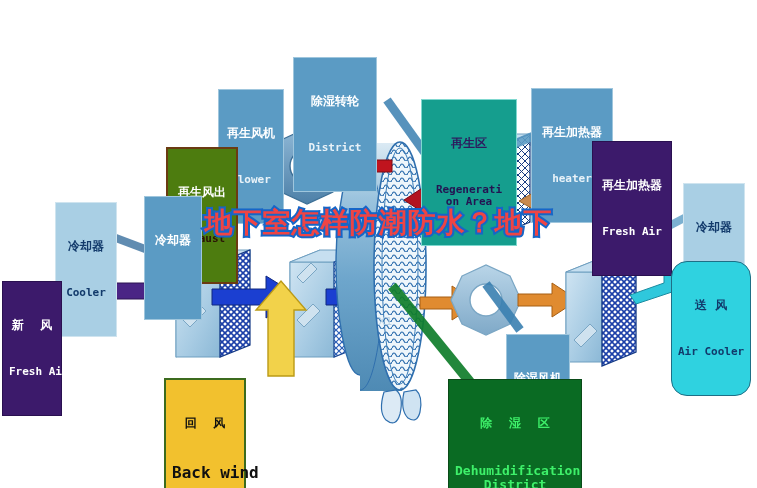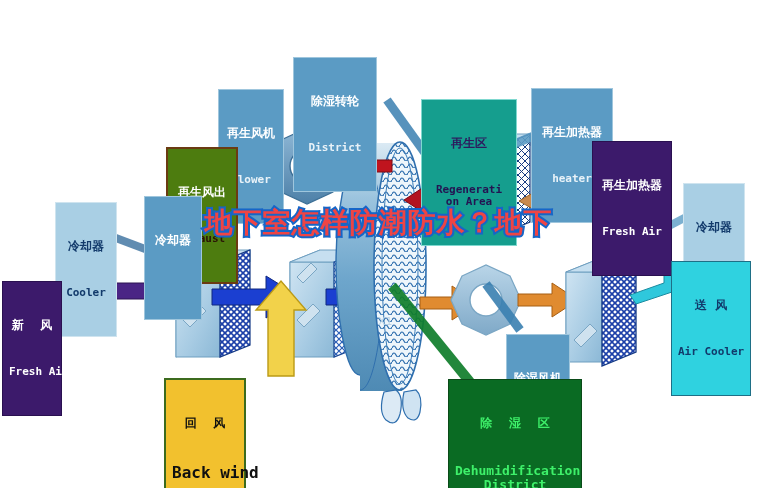--- a/index.html
+++ b/index.html
@@ -256,21 +256,21 @@
   <div class="lbl sty-purple pad1" style="left:2px;top:281px;width:60px;">
     <span class="cn">新    风</span>
     <span class="en">Fresh Air</span>
   </div>
 
   <div class="lbl sty-yellow pad1" style="left:164px;top:378px;width:82px;">
     <span class="cn">回    风</span>
     <span class="en">Back wind</span>
   </div>
 
-  <div class="lbl sty-cyan pad1" style="left:671px;top:261px;width:80px;">
+  <div class="lbl sty-cyan pad1" style="left:671px;top:261px;width:80px;border-radius:16px;">
     <span class="cn">送  风</span>
     <span class="en">Air Cooler</span>
   </div>
 
   <div class="lbl sty-blue pad1" style="left:506px;top:334px;width:64px;">
     <span class="cn">除湿风机</span>
     <span class="en">Blower</span>
   </div>
 
   <div class="lbl sty-green pad1" style="left:448px;top:379px;width:134px;">

